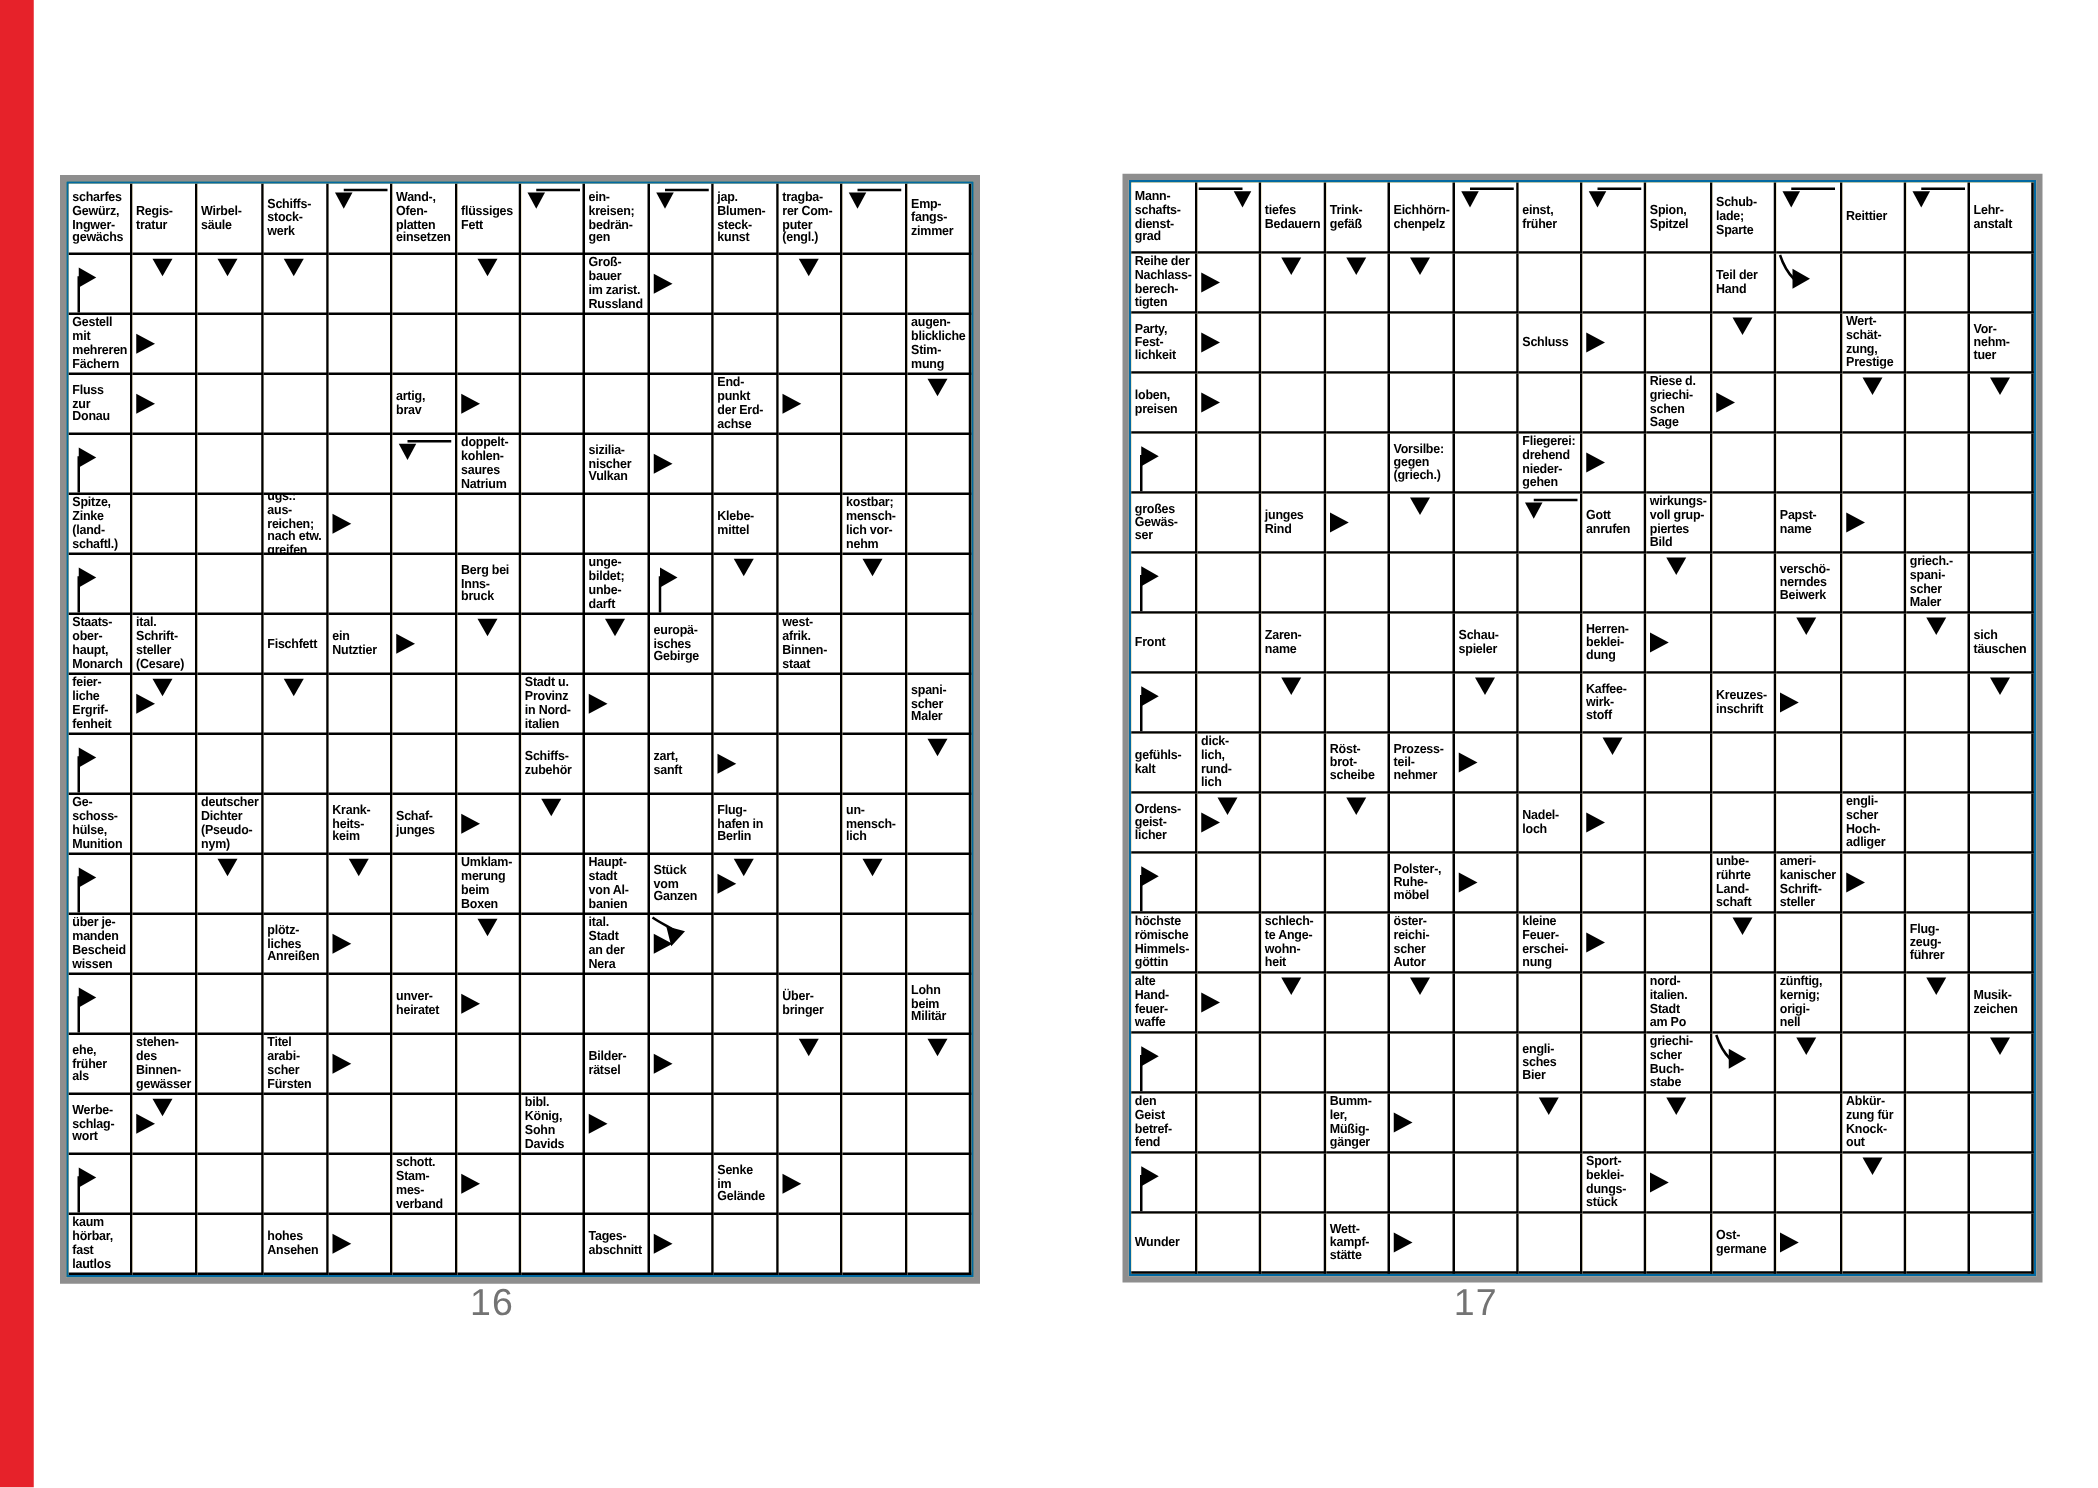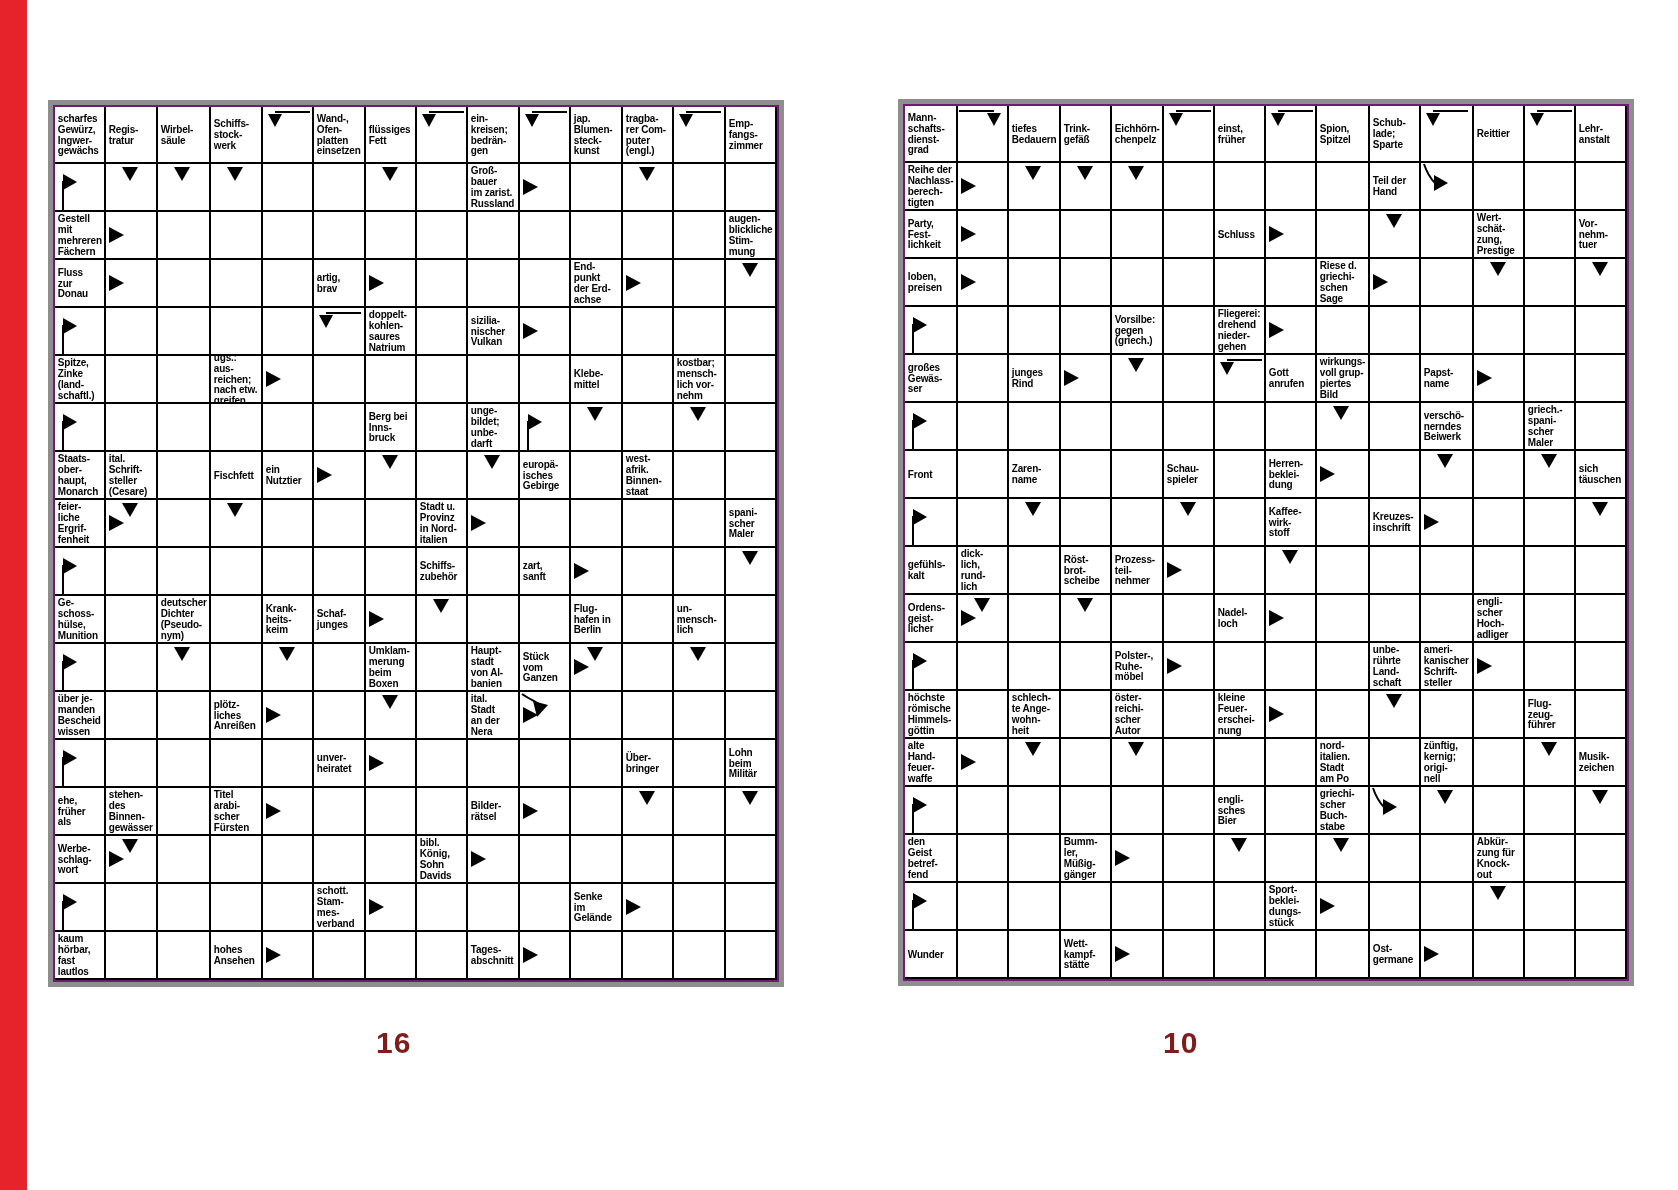--- a/index.html
+++ b/index.html
@@ -3,34 +3,35 @@
 <meta charset="utf-8">
 <style>
   html,body{margin:0;padding:0}
   body{
     width:1678px;height:1190px;position:relative;overflow:hidden;
     background:#ffffff;font-family:"Liberation Sans",sans-serif;
   }
   .redbar{position:absolute;left:0;top:0;width:27px;height:1190px;background:#e6222a}
   .grid{
     position:absolute;width:722px;height:873px;background:#eab308;
-    border:2px solid #701a75;outline:5px solid #8e8e8e;
+    border:2px solid #0369a1;outline:5px solid #8e8e8e;
     display:grid;grid-template-columns:repeat(14,1fr);
     grid-template-rows:57px repeat(17,48px);
+    margin-top:40px;
   }
   .cell{position:relative;border-right:2px solid #000;border-bottom:2px solid #000;box-sizing:border-box;background:#fff}
   .cell.clue{display:flex;align-items:center}
   .ct{
     padding:1px 0 1px 3px;font-size:10.5px;font-weight:bold;line-height:1.04;
     white-space:pre-line;letter-spacing:-0.2px;color:#000;
     transform:scaleX(.95);transform-origin:0 50%;width:105%;
   }
   .ar{position:absolute;left:0;top:0;pointer-events:none}
   .ar.t-right{top:calc(50% - 24px)}
-  .pagenum{position:absolute;font-size:30px;font-weight:bold;color:#7f1d1d;letter-spacing:1px}
+  .pagenum{position:absolute;font-size:30px;font-weight:normal;color:#737373;letter-spacing:1px}
 </style>
 </head>
 <body>
 
 <div class="redbar"></div>
 
 <div class="grid" style="left:53px;top:105px">
     <div class="cell clue">
       <div class="ct">scharfes
 Gewürz,
@@ -1536,13 +1537,13 @@
         <polygon points="3,16 3,32 18,24" fill="#000"></polygon>
       </svg>
     </div>
     <div class="cell"></div>
     <div class="cell"></div>
     <div class="cell"></div>
   </div>
 
 <div class="pagenum" style="left:376px;top:1026px">16</div>
 
-<div class="pagenum" style="left:1163px;top:1026px">10</div>
+<div class="pagenum" style="left:1163px;top:1026px">17</div>
 
 </body></html>

